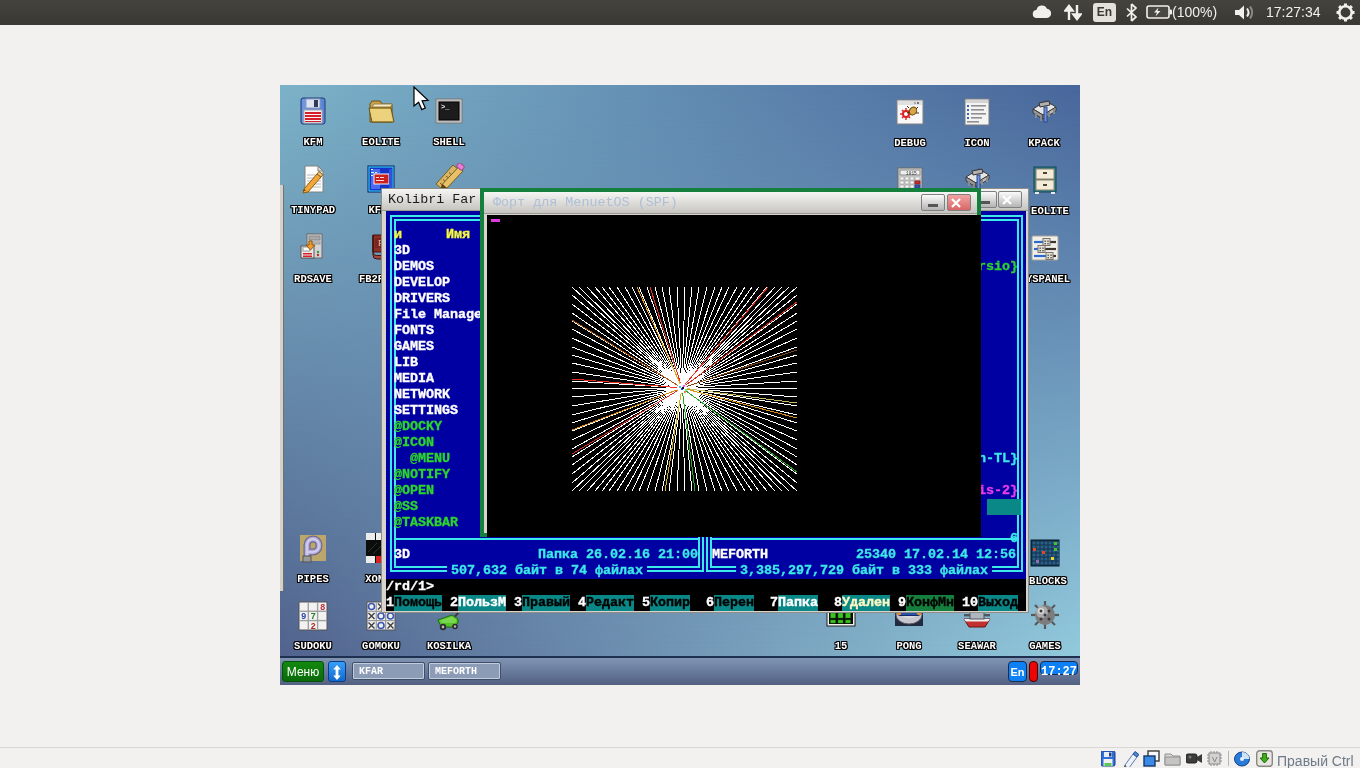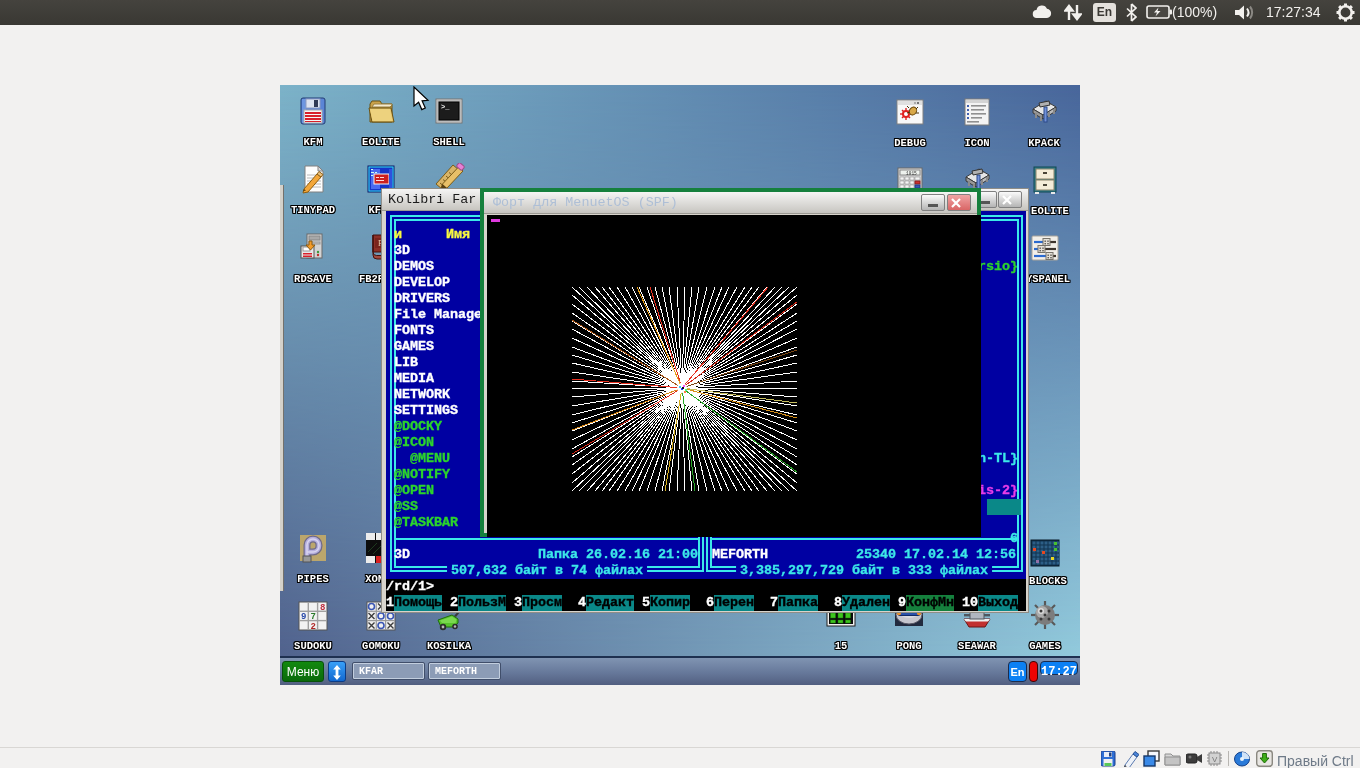--- a/index.html
+++ b/index.html
@@ -530,33 +530,33 @@
         <div class="frow" style="left:326px;top:336px"><span class="wht">MEFORTH</span></div>
         <div class="frow" style="left:630px;top:336px;transform:translateX(-100%)"><span class="cyn">25340 17.02.14 12:56</span></div>
         <div class="frow" style="left:161px;top:352px;transform:translateX(-50%);background:#0000a2;padding:0 4px"><span class="cyn">507,632 байт в 74 файлах</span></div>
         <div class="frow" style="left:478px;top:352px;transform:translateX(-50%);background:#0000a2;padding:0 4px"><span class="cyn">3,385,297,729 байт в 333 файлах</span></div>
         <div style="position:absolute;left:0;top:368px;width:640px;height:16px;background:#000"></div>
         <div class="frow" style="left:0px;top:368px"><span class="wht">/rd/1&gt;</span></div>
         <div style="position:absolute;left:0;top:384px;width:640px;height:16px;background:#000"></div>
         <div class="frow" style="left:0px;top:384px"><span class="wht">1</span></div>
         <div class="frow" style="left:8px;top:384px;background:#0a8888"><span style="color:#000">Помощь</span></div>
         <div class="frow" style="left:64px;top:384px"><span class="wht">2</span></div>
-        <div class="frow" style="left:72px;top:384px;background:#0a8888"><span style="color:#000000">ПользМ</span></div>
+        <div class="frow" style="left:72px;top:384px;background:#0a8888"><span style="color:#ffffff">ПользМ</span></div>
         <div class="frow" style="left:128px;top:384px"><span class="wht">3</span></div>
-        <div class="frow" style="left:136px;top:384px;background:#0a8888"><span style="color:#000">Просм</span></div>
+        <div class="frow" style="left:136px;top:384px;background:#0a8888"><span style="color:#000">Правый</span></div>
         <div class="frow" style="left:192px;top:384px"><span class="wht">4</span></div>
         <div class="frow" style="left:200px;top:384px;background:#0a8888"><span style="color:#000">Редакт</span></div>
         <div class="frow" style="left:256px;top:384px"><span class="wht">5</span></div>
         <div class="frow" style="left:264px;top:384px;background:#0a8888"><span style="color:#000">Копир</span></div>
         <div class="frow" style="left:320px;top:384px"><span class="wht">6</span></div>
         <div class="frow" style="left:328px;top:384px;background:#0a8888"><span style="color:#000">Перен</span></div>
         <div class="frow" style="left:384px;top:384px"><span class="wht">7</span></div>
-        <div class="frow" style="left:392px;top:384px;background:#0a8888"><span style="color:#000000">Папка</span></div>
+        <div class="frow" style="left:392px;top:384px;background:#0a8888"><span style="color:#ffffff">Папка</span></div>
         <div class="frow" style="left:448px;top:384px"><span class="wht">8</span></div>
-        <div class="frow" style="left:456px;top:384px;background:#0a8888"><span style="color:#000000">Удален</span></div>
+        <div class="frow" style="left:456px;top:384px;background:#0a8888"><span style="color:#fef9c3">Удален</span></div>
         <div class="frow" style="left:512px;top:384px"><span class="wht">9</span></div>
         <div class="frow" style="left:520px;top:384px;background:#15803d"><span style="color:#000">КонфМн</span></div>
         <div class="frow" style="left:576px;top:384px"><span class="wht">10</span></div>
         <div class="frow" style="left:592px;top:384px;background:#0a8888"><span style="color:#000">Выход</span></div>
       </div>
     </div>
     <div id="spf">
       <div class="ktitle"><span class="ktxt" style="color:#aebfd6;margin-left:9px">Форт для MenuetOS (SPF)</span><div class="kbtn" style="right:32px">
           <div class="kmin"></div>
         </div><div class="kbtn kred" style="right:6px"><svg width="10" height="10" viewBox="0 0 10 10" style="margin:3px">

